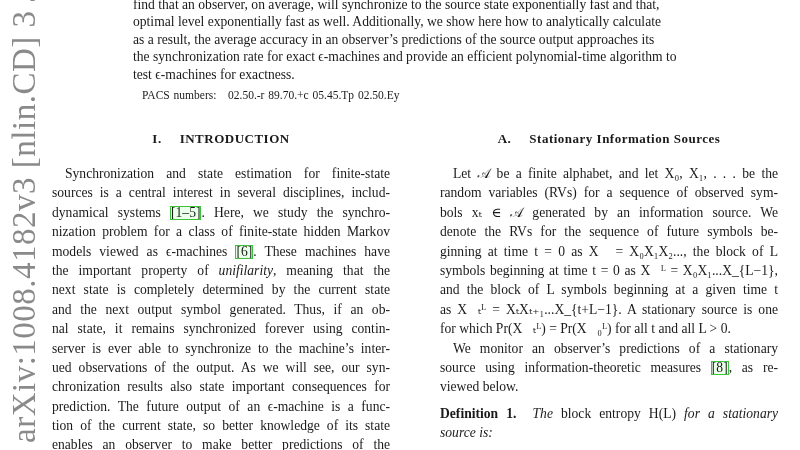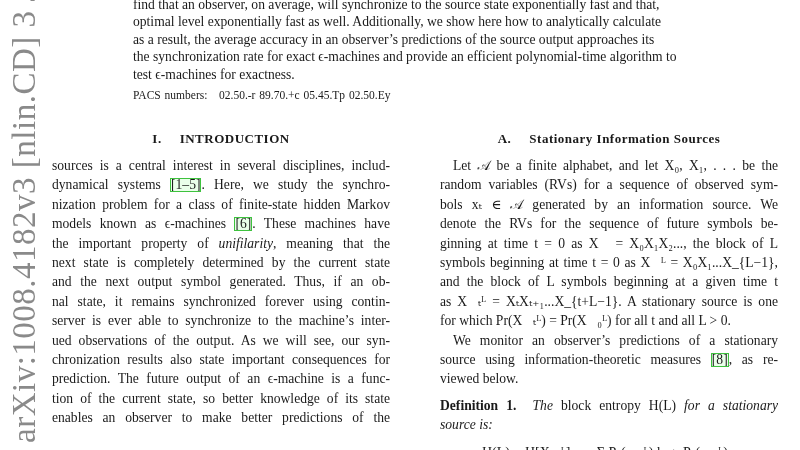--- a/index.html
+++ b/index.html
@@ -15,29 +15,29 @@
     font-size: 33px; color: #8a8a8a; letter-spacing: 0.5px;
     white-space: nowrap; line-height: 40px; text-align: right;
   }
   .abstract {
     position: absolute; left: 133px; top: -4px; width: 520px;
     font-size: 13.6px; line-height: 17.4px; text-align: justify;
   }
   .abstract .line { display: block; text-align: justify; text-align-last: justify; white-space: nowrap; }
   .abstract .line.last { text-align-last: left; }
   .pacs {
-    position: absolute; left: 133px; top: 89px;
+    position: absolute; left: 142px; top: 89px;
     font-size: 11.5px; word-spacing: 1px;
   }
   .col { position: absolute; top: 130px; width: 338px; }
   .col.left { left: 52px; }
   .col.right { left: 440px; }
   .sec-head {
     font-weight: bold; font-size: 13px; text-align: center; letter-spacing: 0.5px;
-    height: 18px; line-height: 18px; margin-bottom: 8px;
+    height: 18px; line-height: 18px; margin-bottom: 16px;
   }
   .sec-head .num { margin-right: 18px; }
   .body-text { font-size: 13.6px; line-height: 19.4px; }
   .body-text .ln { display: block; text-align: justify; text-align-last: justify; white-space: nowrap; height: 19.4px; }
   .body-text .ln.last { text-align-last: left; }
   .body-text .ln.indent { padding-left: 13px; }
   .cite {
     display: inline-block; outline: 1.5px solid #3ec23e; outline-offset: -1px;
     background: #eaffea; padding: 0 1px; line-height: 14px;
   }
@@ -64,24 +64,25 @@
 <div class="pacs">
   <span>PACS numbers:</span>&nbsp;&nbsp;
   <span>02.50.-r 89.70.+c 05.45.Tp 02.50.Ey</span>
 </div>
 
 <div class="col left">
   <div class="sec-head">
     <span class="num">I.</span><span>INTRODUCTION</span>
   </div>
   <div class="body-text">
+    <span class="ln indent">Synchronization and state estimation for finite-state</span>
     <span class="ln">sources is a central interest in several disciplines, includ-</span>
     <span class="ln"><span>dynamical systems </span><span class="cite">[<span>1–5</span>]</span><span>.  Here, we study the synchro-</span></span>
     <span class="ln">nization problem for a class of finite-state hidden Markov</span>
-    <span class="ln"><span>models known as ϵ-machines </span><span class="cite">[<span>6</span>]</span><span>.  These machines have</span></span>
+    <span class="ln"><span>models viewed as ϵ-machines </span><span class="cite">[<span>6</span>]</span><span>.  These machines have</span></span>
     <span class="ln"><span>the important property of </span><em>unifilarity</em><span>, meaning that the</span></span>
     <span class="ln">next state is completely determined by the current state</span>
     <span class="ln">and the next output symbol generated.  Thus, if an ob-</span>
     <span class="ln">nal state, it remains synchronized forever using contin-</span>
     <span class="ln">server is ever able to synchronize to the machine’s inter-</span>
     <span class="ln">ued observations of the output.  As we will see, our syn-</span>
     <span class="ln">chronization results also state important consequences for</span>
     <span class="ln">prediction.  The future output of an ϵ-machine is a func-</span>
     <span class="ln">tion of the current state, so better knowledge of its state</span>
     <span class="ln">enables an observer to make better predictions of the</span>

